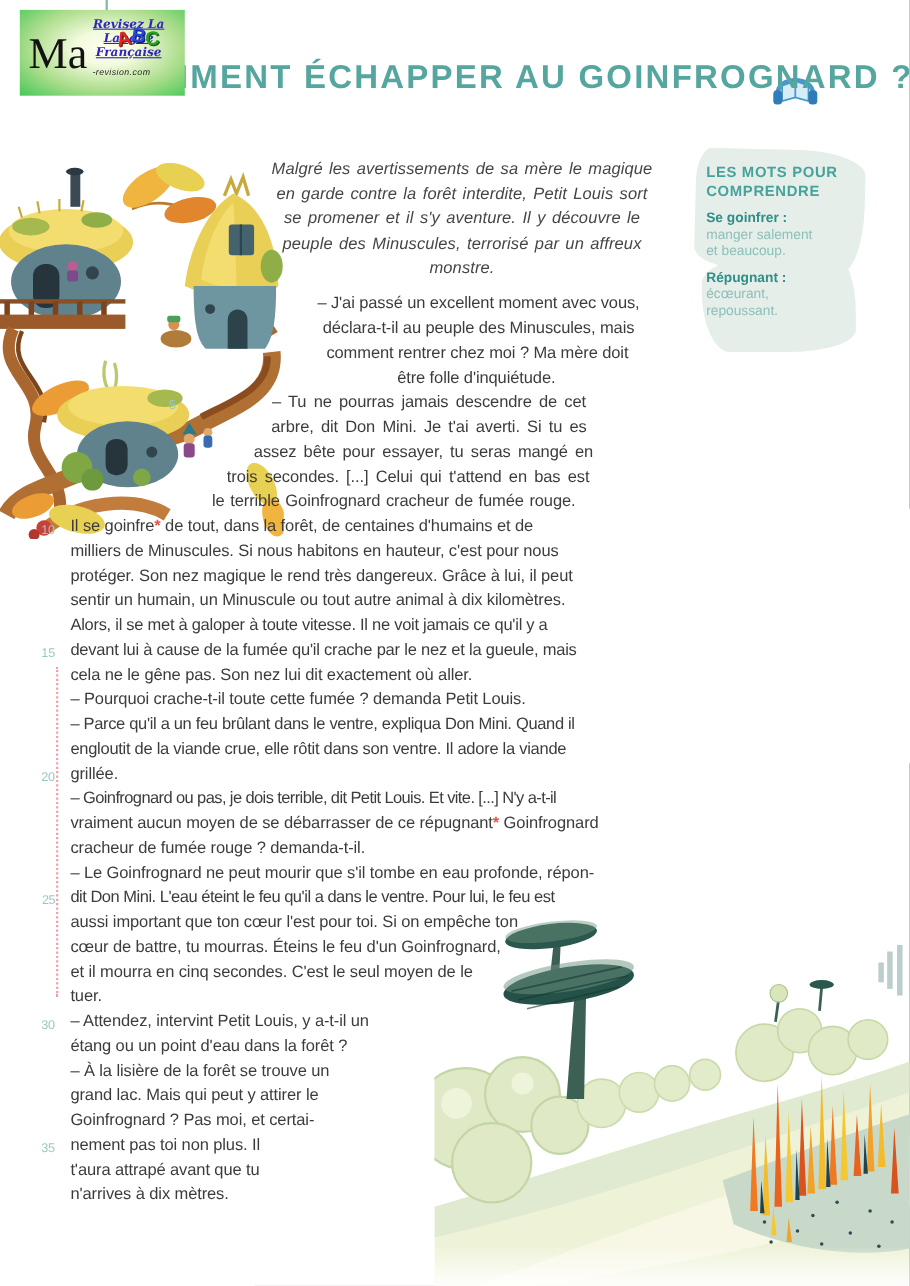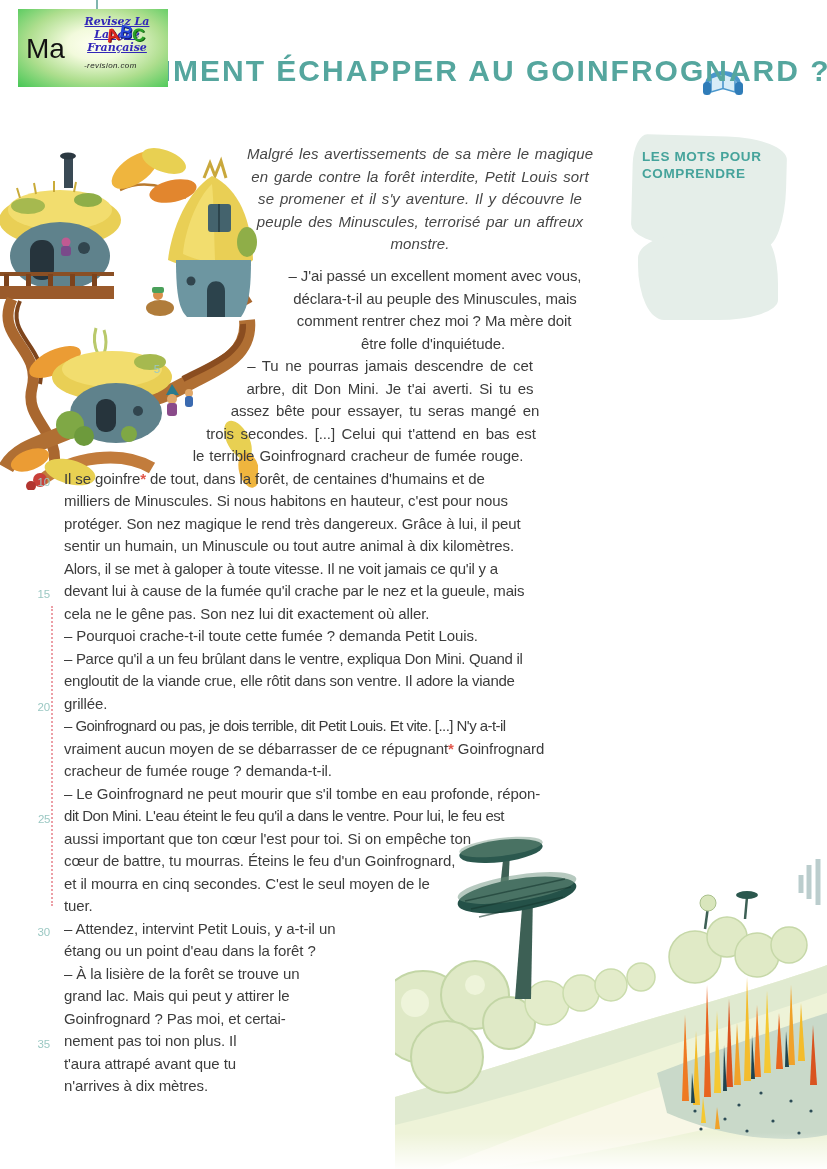--- a/index.html
+++ b/index.html
@@ -12,22 +12,22 @@
   .top-tick{position:absolute;left:96px;top:0;width:2px;height:13px;background:#7fb5ae;}
 
   
   .logo{
     position:absolute;left:18px;top:9px;width:150px;height:78px;z-index:6;
     background:radial-gradient(ellipse at 52% 45%, #fffff2 0%, #f2fadc 26%, #aede8e 62%, #46c756 100%);
   }
   .logo-line1{position:absolute;top:6px;left:0;right:0;text-align:center;
     font-family:"DejaVu Serif",serif;font-style:italic;font-weight:bold;
     font-size:11px;color:#3226b8;text-decoration:underline;padding-left:48px;}
-  .logo-ma{position:absolute;left:8px;top:22px;font-family:Liberation Sans, sans-serif;
-    font-size:28px;line-height:36px;color:#121212;}
+  .logo-ma{position:absolute;left:8px;top:22px;font-family:Liberation Serif, serif;
+    font-size:40px;line-height:36px;color:#121212;}
   .logo-site{position:absolute;left:66px;top:52px;font-size:8px;font-style:italic;
     color:#252525;letter-spacing:.4px;}
   .logo-abc{position:absolute;left:88px;top:16px;font-weight:bold;font-size:18px;
     font-family:"Liberation Sans",sans-serif;}
   .logo-abc .a{display:inline-block;color:#e02820;transform:rotate(-14deg);text-shadow:1px 1px 0 #7a1410;}
   .logo-abc .b{display:inline-block;color:#2848d8;transform:rotate(10deg) translateY(-3px);text-shadow:1px 1px 0 #101c70;}
   .logo-abc .c{display:inline-block;color:#28a028;transform:rotate(-4deg);text-shadow:1px 1px 0 #0f5a0f;}
 
   
   .title{
@@ -268,20 +268,32 @@
     </div>
 
   <div class="sidebar">
     <div class="blob1"></div>
     <div class="blob2"></div>
     <div class="sidebar-content">
       <div class="sidebar-heading">
         <div>LES MOTS POUR</div>
         <div>COMPRENDRE</div>
       </div>
+      <div>
+          <div class="vocab-entry">
+            <div class="vocab-term">Se goinfrer :</div>
+            <div class="vocab-def">manger salement</div>
+            <div class="vocab-def">et beaucoup.</div>
+          </div>
+          <div class="vocab-entry">
+            <div class="vocab-term">Répugnant :</div>
+            <div class="vocab-def">écœurant,</div>
+            <div class="vocab-def">repoussant.</div>
+          </div>
+        </div>
     </div>
   </div>
 
   <div class="dotted-rule"></div>
 
   <div class="story">
       <div class="tline" style="top: 265px; left: 242px; width: 386px; text-align: center;"><span>– J'ai passé un excellent moment avec vous,</span></div>
       <div class="tline" style="top: 287.5px; left: 240px; width: 390px; text-align: center;"><span>déclara-t-il au peuple des Minuscules, mais</span></div>
       <div class="tline" style="top: 310px; left: 238px; width: 392px; text-align: center;"><span>comment rentrer chez moi ? Ma mère doit</span></div>
       <div class="tline" style="top: 332.5px; left: 236px; width: 394px; text-align: center;"><span>être folle d'inquiétude.</span></div>

